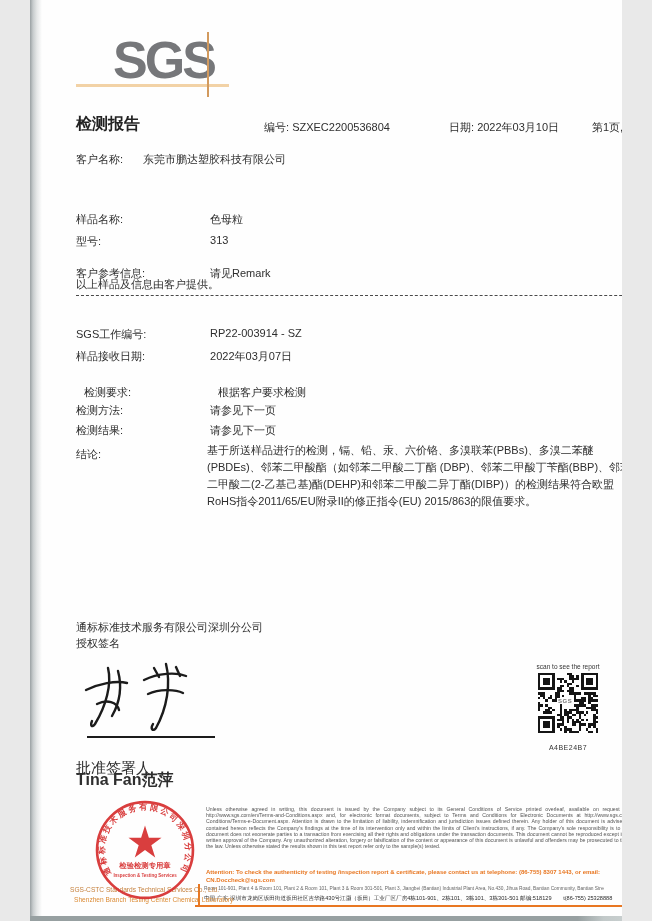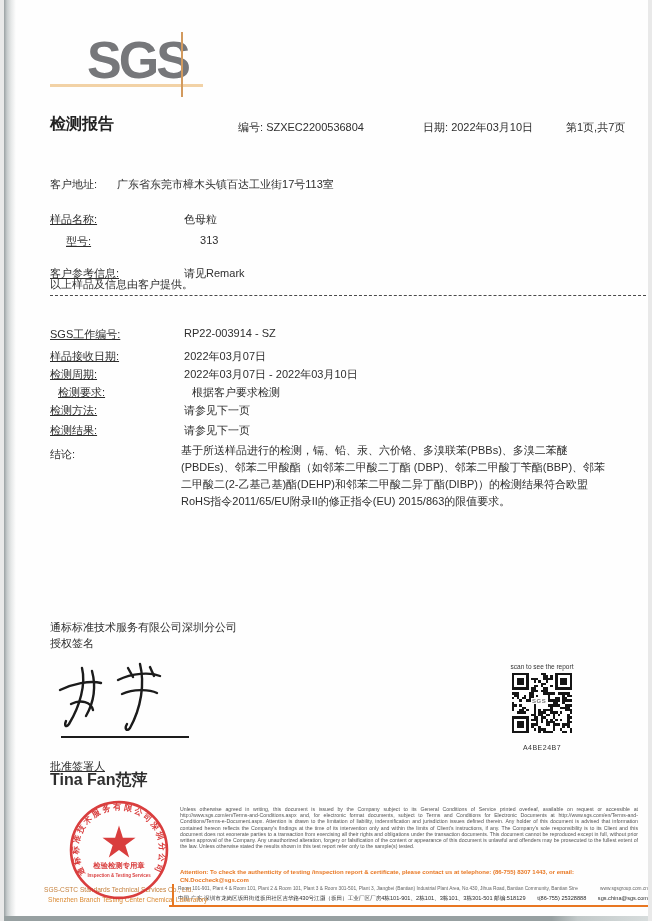--- a/index.html
+++ b/index.html
@@ -1,17 +1,17 @@
 <!DOCTYPE html>
 <html><head>
 <meta charset="utf-8">
 <style>
   html,body{margin:0;padding:0;background:#e9e9e9;}
   .page{
-    position:relative;width:644px;height:921px;background:#fefefe;
+    position:relative;width:592px;height:921px;background:#fefefe;
     font-family:"Liberation Sans","DejaVu Sans",sans-serif;color:#2e2e2e;
     overflow:hidden;margin:0 auto;
   }
   .abs{position:absolute;}
   .nowrap{white-space:nowrap;}
   
   .edge-left{left:0;top:0;bottom:0;width:12px;
     background:linear-gradient(to right,#9aa1a3 0,#c7cccd 3px,#e6e8e8 7px,#fefefe 12px);}
   .edge-bottom{left:0;bottom:0;height:5px;width:652px;
     background:linear-gradient(to right,#97a0a1 0,#97a0a1 84%,#c2c9c9 88%,#d9dede 100%);}
@@ -19,30 +19,30 @@
   .logo{left:83px;top:34px;font-size:52px;line-height:1;font-weight:800;
     letter-spacing:-3px;color:#76777a;}
   .logo-hline{left:46px;top:84px;width:153px;height:3px;background:#f2d2a6;}
   .logo-vline{left:177px;top:32px;width:2px;height:65px;background:#d29a5e;}
   
   .doc-title{left:46px;top:114px;font-size:16px;font-weight:bold;color:#222;}
   .meta{font-size:11px;color:#2e2e2e;}
   
   .row{position:absolute;font-size:11px;color:#2e2e2e;white-space:nowrap;}
   .lbl{display:inline-block;vertical-align:top;}
-  .w64{width:64px;} .w131{width:131px;text-decoration:underline;}
+  .w64{width:64px;} .w131{width:131px;}
   .dashed{left:46px;top:295px;width:596px;border-top:1.5px dashed #4a4a4a;height:0;}
   .conclusion{left:177px;top:442px;width:428px;font-size:11px;line-height:1.55;color:#2e2e2e;}
   
   .sig-company{left:46px;top:620px;font-size:11px;}
   .sig-auth{left:46px;top:636px;font-size:11px;}
   .sig-svg{left:52px;top:658px;}
   .sig-line{left:57px;top:736px;width:128px;height:2px;background:#1c1c1c;}
   .sig-name{left:46px;top:770px;font-size:16px;font-weight:bold;}
-  .sig-title{left:46px;top:759px;font-size:11px;text-decoration:underline;}
+  .sig-title{left:46px;top:759px;font-size:15px;}
   
   .qr-caption{left:500px;top:663px;width:76px;font-size:6.5px;color:#333;text-align:center;}
   .qr-box{left:508px;top:673px;width:60px;height:60px;}
   .qr-box svg{shape-rendering:crispEdges;display:block;}
   .qr-center{left:527px;top:698px;font-size:6px;font-weight:bold;color:#777;
     background:#fff;padding:0 1px;letter-spacing:.5px;}
   .qr-code-text{left:500px;top:744px;width:76px;font-size:7px;color:#333;text-align:center;letter-spacing:.5px;}
   
   .stamp{left:64px;top:799px;opacity:.92;z-index:5;}
   .brand1{left:40px;top:886px;font-size:6.6px;color:#c5803d;z-index:2;}
@@ -76,52 +76,48 @@
   <div class="abs meta nowrap" style="left:234px;top:120px;">
     <span>编号:</span>
     <span>SZXEC2200536804</span>
   </div>
   <div class="abs meta nowrap" style="left:419px;top:120px;">
     <span>日期:</span>
     <span>2022年03月10日</span>
   </div>
   <div class="abs meta nowrap" style="left:562px;top:120px;">第1页,共7页</div>
 
-  <div class="row" style="left:46px;top:177px;">
-    <span class="lbl w64">客户地址:</span>
-    <span>广东省东莞市樟木头镇百达工业街17号113室</span>
+  <div class="row" style="left:46px;top:152px;">
+    <span class="lbl w64">客户名称:</span>
+    <span>东莞市鹏达塑胶科技有限公司</span>
   </div>
 
   <div class="row" style="left:46px;top:212px;">
     <span class="lbl w131">样品名称:</span>
     <span>色母粒</span>
   </div>
-  <div class="row" style="left:46px;top:234px;margin-left:16px;">
+  <div class="row" style="left:46px;top:234px;">
     <span class="lbl w131">型号:</span>
     <span>313</span>
   </div>
   <div class="row" style="left:46px;top:256px;margin-top:10px;">
     <span class="lbl w131">客户参考信息:</span>
     <span>请见Remark</span>
   </div>
   <div class="row" style="left:46px;top:277px;">以上样品及信息由客户提供。</div>
 
   <div class="abs dashed"></div>
 
   <div class="row" style="left:46px;top:327px;">
     <span class="lbl w131">SGS工作编号:</span>
     <span>RP22-003914 - SZ</span>
   </div>
   <div class="row" style="left:46px;top:349px;">
     <span class="lbl w131">样品接收日期:</span>
     <span>2022年03月07日</span>
-  </div>
-  <div class="row" style="left:46px;top:367px;">
-    <span class="lbl w131">检测周期:</span>
-    <span>2022年03月07日 - 2022年03月10日</span>
   </div>
   <div class="row" style="left:46px;top:385px;margin-left:8px;">
     <span class="lbl w131">检测要求:</span>
     <span>根据客户要求检测</span>
   </div>
   <div class="row" style="left:46px;top:403px;">
     <span class="lbl w131">检测方法:</span>
     <span>请参见下一页</span>
   </div>
   <div class="row" style="left:46px;top:423px;">

